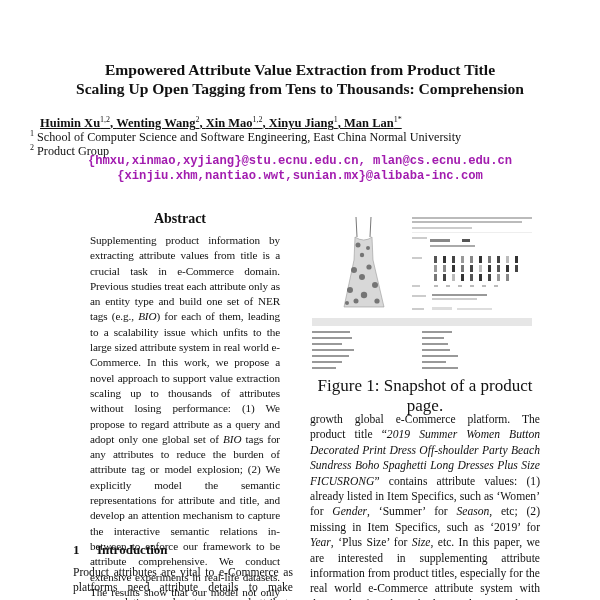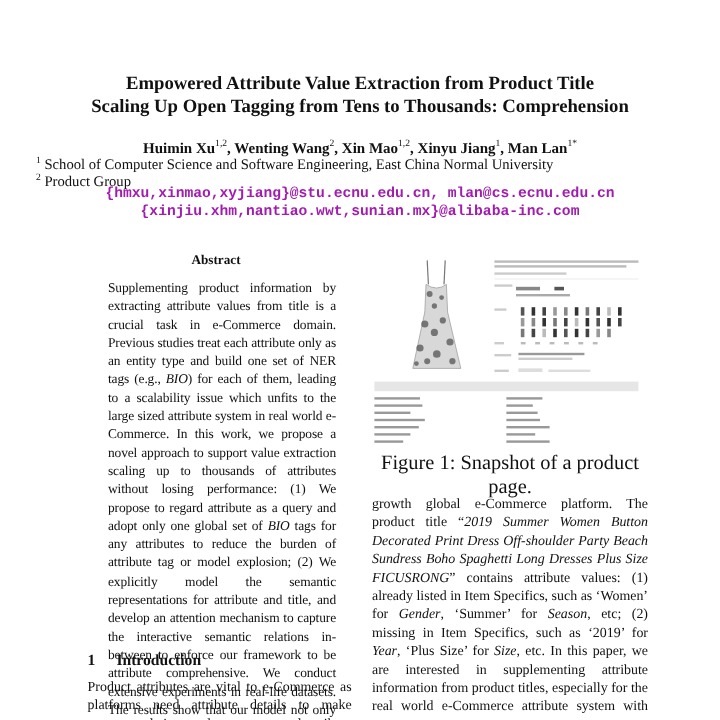--- a/index.html
+++ b/index.html
@@ -1,23 +1,23 @@
 <!DOCTYPE html>
 <html><head>
 <meta charset="utf-8">
 <style>
   html,body{margin:0;padding:0;background:#fff;}
   body{width:600px;height:600px;overflow:hidden;position:relative;font-family:"Liberation Serif","DejaVu Serif",serif;color:#111;}
   .title{position:absolute;left:60px;right:60px;top:60px;text-align:center;font-weight:bold;font-size:15.6px;line-height:19px;}
-  .authors{position:absolute;left:40px;right:40px;top:112px;text-align:center;font-weight:bold;font-size:12.5px;line-height:15px;}
+  .authors{position:absolute;left:40px;right:40px;top:112px;font-weight:bold;font-size:12.5px;line-height:15px;text-decoration:underline;}
   .authors sup{font-size:8px;font-weight:normal;}
   .affil{position:absolute;left:30px;right:30px;text-align:left;font-size:12.2px;line-height:14px;}
   .affil sup{font-size:8px;}
   .mono{position:absolute;left:30px;right:30px;text-align:center;font-family:"Liberation Mono","DejaVu Sans Mono",monospace;font-size:12.2px;line-height:15px;color:#a21caf;font-weight:bold;}
-  .abs-head{position:absolute;left:60px;width:240px;top:211px;text-align:center;font-weight:bold;font-size:11px;}
+  .abs-head{position:absolute;left:60px;width:240px;top:211px;text-align:center;font-weight:bold;font-size:14px;}
   .abs-body{position:absolute;left:90px;width:190px;top:233px;font-size:11.2px;line-height:15.3px;text-align:justify;letter-spacing:-0.1px;}
   .abs-body i{font-style:italic;}
   .sec-head{position:absolute;left:73px;top:542px;font-weight:bold;font-size:13px;}
   .sec-head span{display:inline-block;}
   .intro-body{position:absolute;left:73px;width:220px;top:565px;font-size:11.6px;line-height:15.4px;text-align:justify;}
   .right-body{position:absolute;left:310px;width:230px;top:412px;font-size:11.6px;line-height:15.4px;text-align:justify;}
   .right-body i{font-style:italic;}
   .figure{position:absolute;left:312px;top:205px;width:232px;height:145px;}
   .fig-caption{position:absolute;left:310px;width:230px;top:376px;text-align:center;font-size:17px;}
   .dress{position:absolute;left:30px;top:10px;width:44px;height:95px;}

